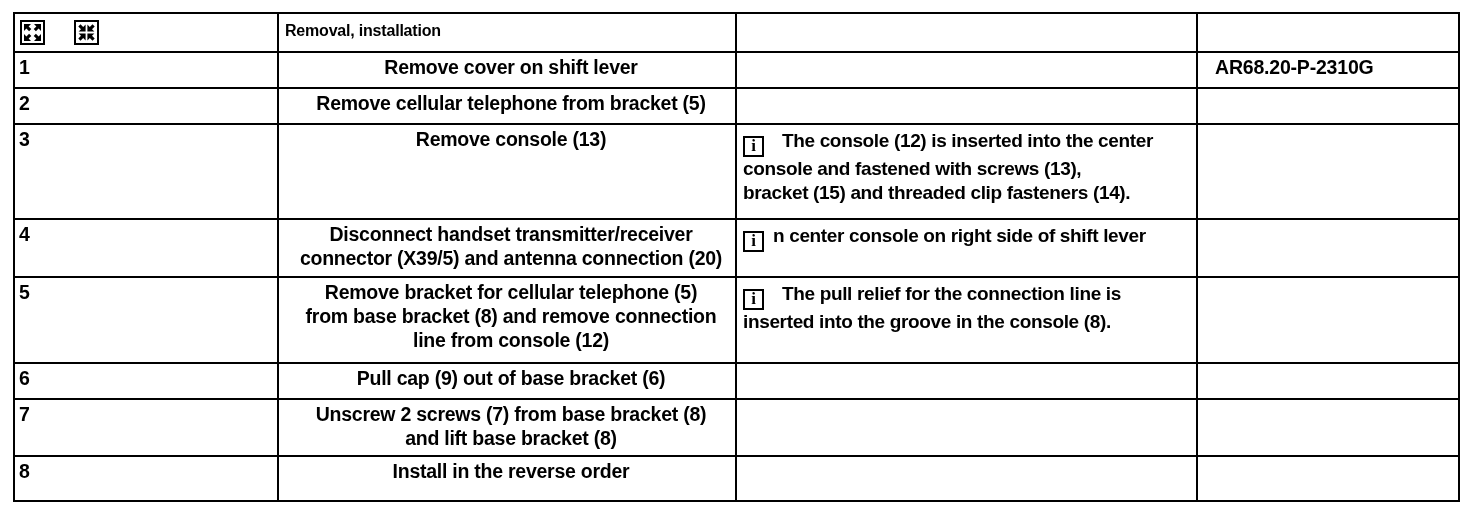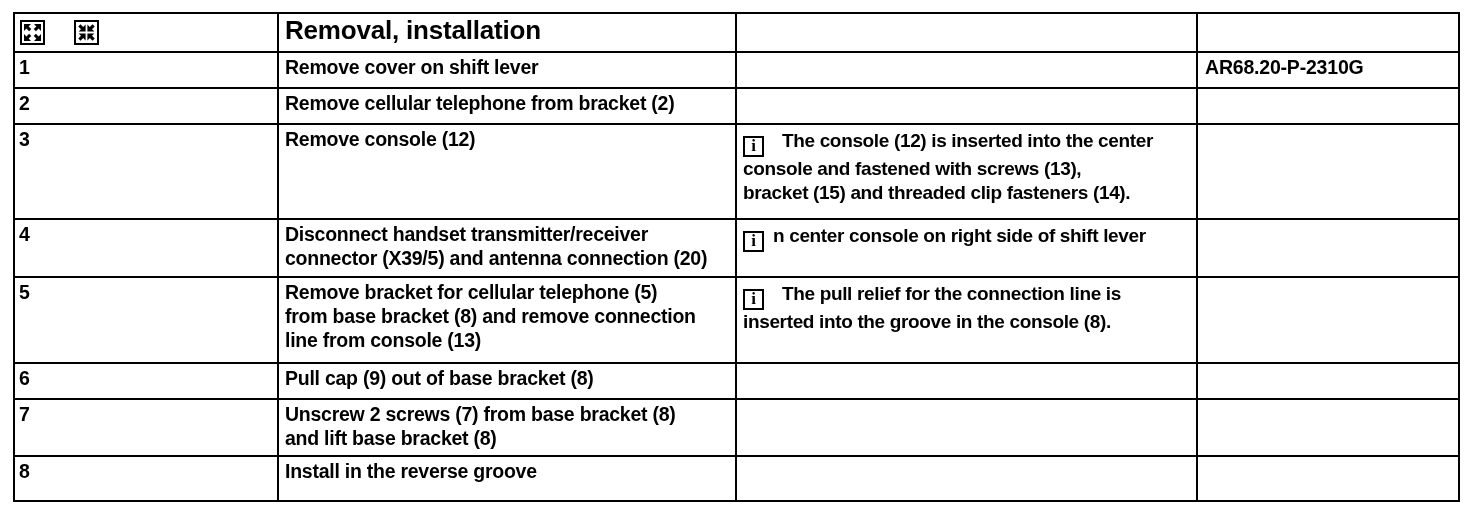--- a/index.html
+++ b/index.html
@@ -53,27 +53,28 @@
     letter-spacing: -0.2px;
     white-space: pre-line;
     padding: 3px 0 4px 5px;
     display: block;
   }
   .cell-text.num {
     font-weight: 600;
     padding-left: 4px;
   }
   .cell-text.ref {
-    padding-left: 7px;
+    padding-left: 17px;
   }
 
   
   .desc-wrap {
     position: relative;
     width: 458px;
+    text-align: center;
   }
   .desc-text {
     display: block;
     font-size: 19.5px;
     line-height: 23.8px;
     font-weight: 600;
     letter-spacing: -0.25px;
     white-space: pre;
     padding: 3px 0 4px 6px;
   }
@@ -91,21 +92,21 @@
     border: 2px solid #000000;
     box-sizing: border-box;
     display: inline-block;
     position: relative;
     background: #ffffff;
     flex: none;
   }
   .icon-box svg { display: block; }
 
   .hdr-title {
-    font-size: 26px;
+    font-size: 16px;
     line-height: 23.5px;
     font-weight: 600;
     letter-spacing: -0.2px;
     padding: 5px 0 4px 6px;
     display: block;
   }
 
   
   .note-wrap {
     padding: 4px 0 4px 6px;
@@ -206,40 +207,40 @@
           <span class="cell-text ref">AR68.20-P-2310G</span>
         </td>
       </tr>
 
       <tr>
         <td style="height:34px">
           <span class="cell-text num">2</span>
         </td>
         <td>
           <div class="desc-wrap">
-            <span class="desc-text">Remove cellular telephone from bracket (2)</span>
+            <span class="desc-text">Remove cellular telephone from bracket (5)</span>
           </div>
         </td>
         <td>
           <div class="note-wrap">
             <span class="note-body"></span>
           </div>
         </td>
         <td>
           <span class="cell-text ref"></span>
         </td>
       </tr>
 
       <tr>
         <td style="height:93px">
           <span class="cell-text num">3</span>
         </td>
         <td>
           <div class="desc-wrap">
-            <span class="desc-text">Remove console (12)</span>
+            <span class="desc-text">Remove console (13)</span>
           </div>
         </td>
         <td>
           <div class="note-wrap">
             <span class="info-icon">i</span><span class="note-gap"></span><span class="note-body">The console (12) is inserted into the center
 console and fastened with screws (13),
 bracket (15) and threaded clip fasteners (14).</span>
           </div>
         </td>
         <td>
@@ -268,41 +269,41 @@
       </tr>
 
       <tr>
         <td style="height:84px">
           <span class="cell-text num">5</span>
         </td>
         <td>
           <div class="desc-wrap">
             <span class="desc-text">Remove bracket for cellular telephone (5)
 from base bracket (8) and remove connection
-line from console (13)</span>
+line from console (12)</span>
           </div>
         </td>
         <td>
           <div class="note-wrap">
             <span class="info-icon">i</span><span class="note-gap"></span><span class="note-body">The pull relief for the connection line is
 inserted into the groove in the console (8).</span>
           </div>
         </td>
         <td>
           <span class="cell-text ref"></span>
         </td>
       </tr>
 
       <tr>
         <td style="height:34px">
           <span class="cell-text num">6</span>
         </td>
         <td>
           <div class="desc-wrap">
-            <span class="desc-text">Pull cap (9) out of base bracket (8)</span>
+            <span class="desc-text">Pull cap (9) out of base bracket (6)</span>
           </div>
         </td>
         <td>
           <div class="note-wrap">
             <span class="note-body"></span>
           </div>
         </td>
         <td>
           <span class="cell-text ref"></span>
         </td>
@@ -327,21 +328,21 @@
           <span class="cell-text ref"></span>
         </td>
       </tr>
 
       <tr>
         <td style="height:43px">
           <span class="cell-text num">8</span>
         </td>
         <td>
           <div class="desc-wrap">
-            <span class="desc-text">Install in the reverse groove</span>
+            <span class="desc-text">Install in the reverse order</span>
           </div>
         </td>
         <td>
           <div class="note-wrap">
             <span class="note-body"></span>
           </div>
         </td>
         <td>
           <span class="cell-text ref"></span>
         </td>

